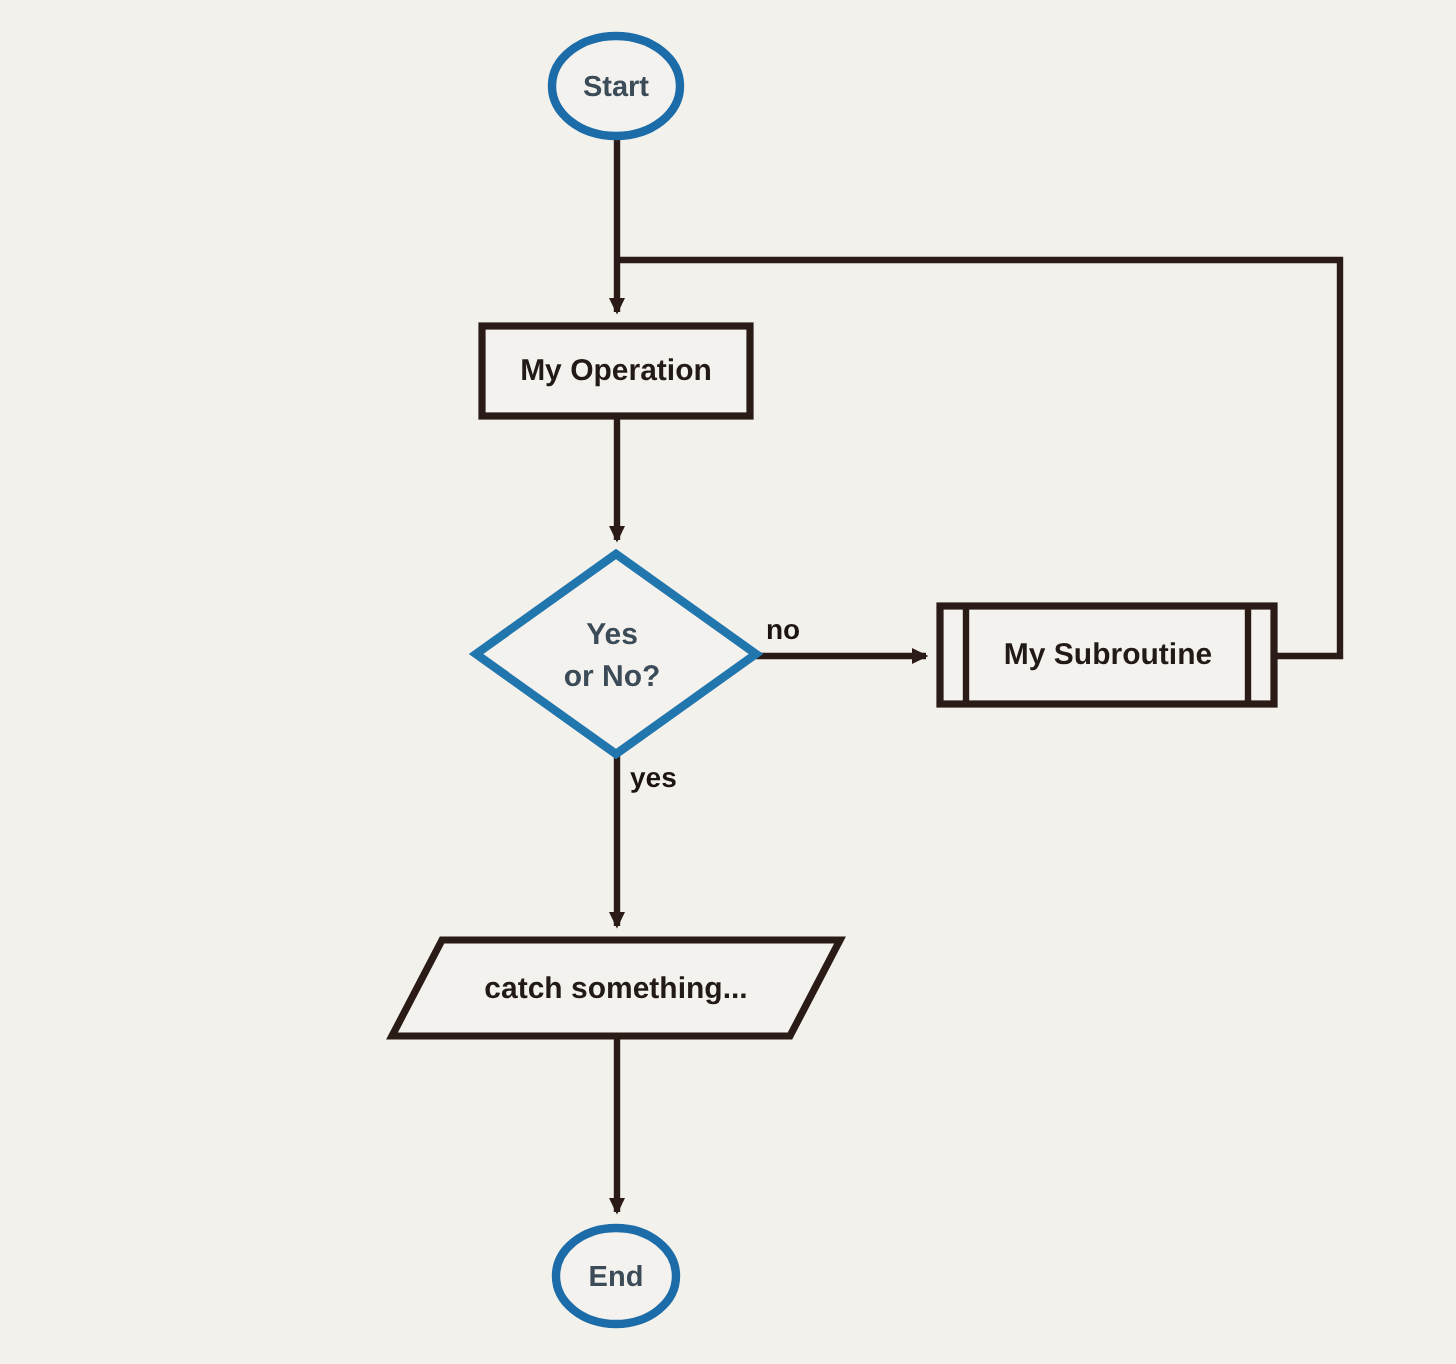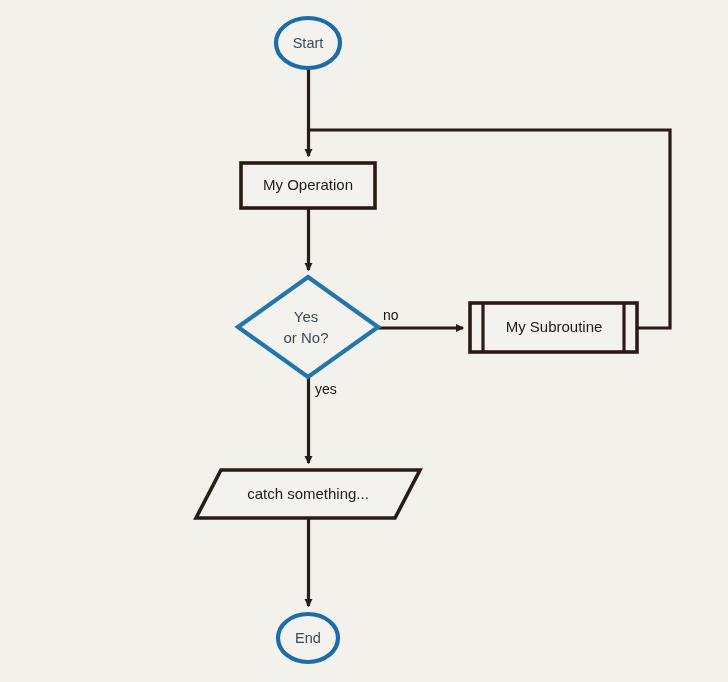--- a/index.html
+++ b/index.html
@@ -12,20 +12,21 @@
     width: 728px;
     height: 682px;
     overflow: hidden;
     font-family: "Liberation Sans", sans-serif;
   }
   #canvas-wrap {
     position: relative;
     width: 728px;
     height: 682px;
     background: #f2f1ec;
+    font-weight: bold;
   }
   svg#flowchart {
     display: block;
     width: 728px;
     height: 682px;
   }
   .node-label {
     font-family: "Liberation Sans", sans-serif;
     font-size: 15px;
     fill: #221a16;

